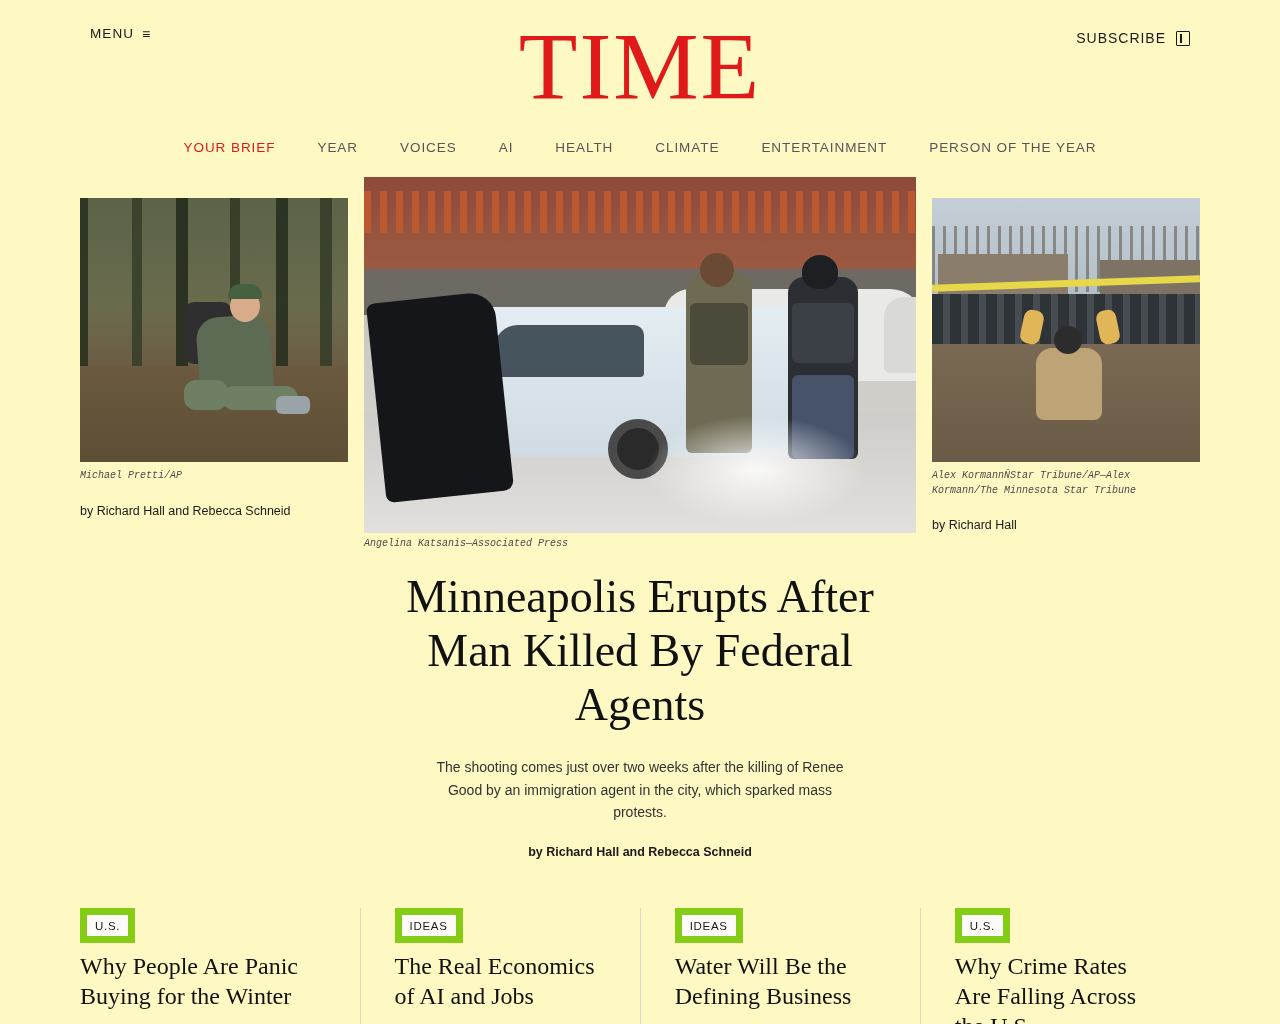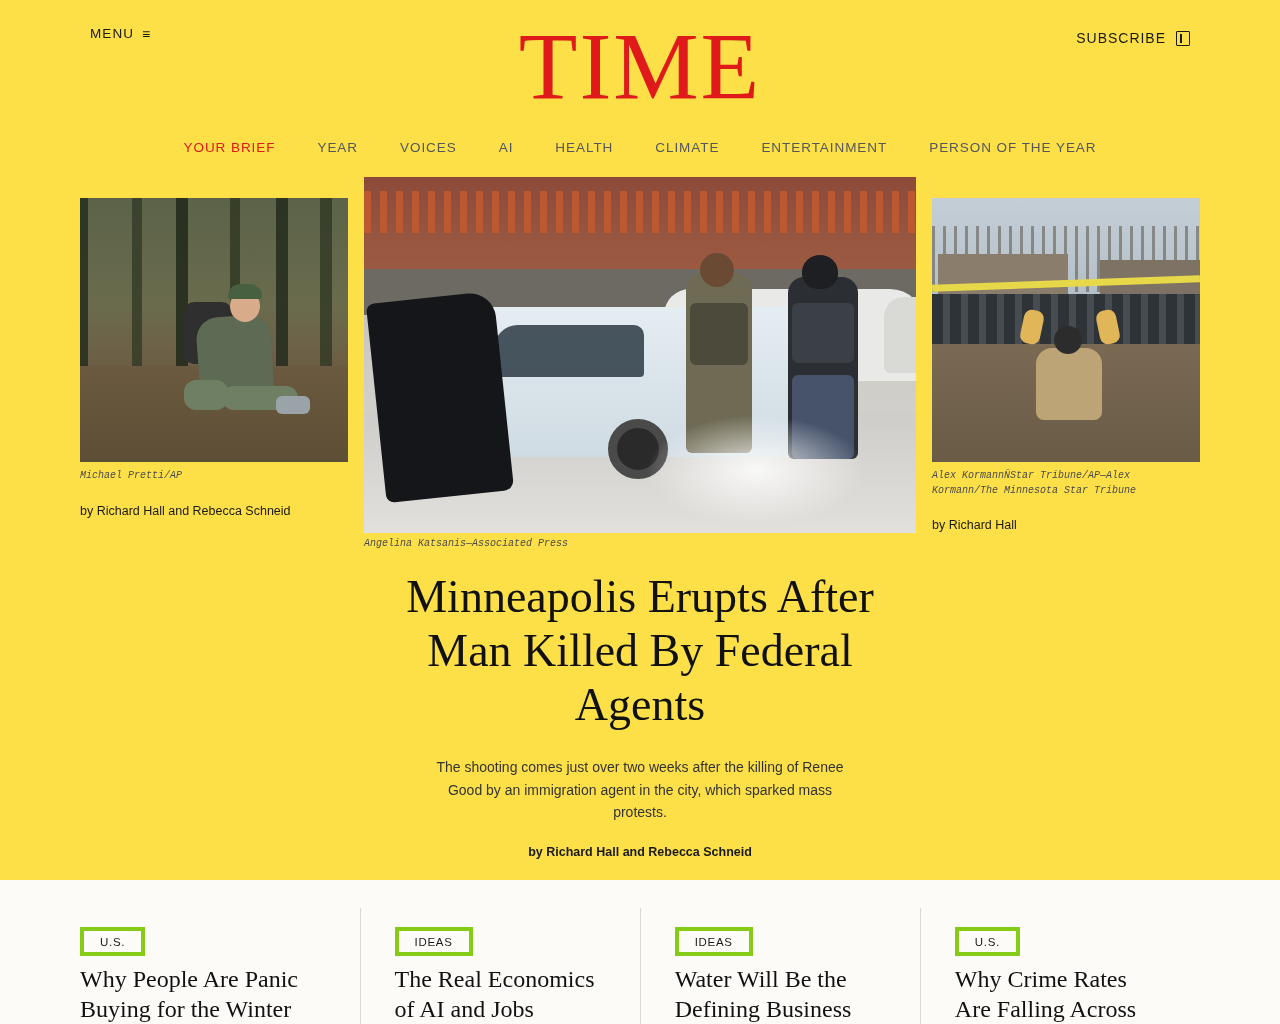--- a/index.html
+++ b/index.html
@@ -3,21 +3,21 @@
 <meta charset="utf-8">
 <style>
   * { box-sizing: border-box; }
   html, body {
     margin: 0; padding: 0;
     width: 1280px; height: 1024px;
     background: #fdfbf7;
     font-family: "Liberation Sans", sans-serif;
     overflow: hidden;
   }
-  .page { position: relative; width: 1280px; height: 880px; background: #fde047; }
+  .page { position: relative; width: 1280px; height: 1024px; background: #fef9c3; }
 
   
   .header { position: relative; height: 122px; }
   .menu {
     position: absolute; left: 90px; top: 26px;
     display: flex; align-items: center; gap: 8px;
     font-size: 13.5px; letter-spacing: 0.08em; color: #1a1a1a;
     cursor: pointer;
   }
   .menu-icon { font-size: 14px; line-height: 1; color: #1a1a1a; }
@@ -197,22 +197,22 @@
       background:#e0b659; border-radius:8px; transform: rotate(-12deg); }
 
   
   .cards {
     position: absolute; left: 80px; top: 908px; width: 1120px;
     display: flex;
   }
   .card { width: 284px; padding-right: 36px; position: relative; }
   .card + .card { border-left: 1px solid #dcd8d0; padding-left: 34px; }
   .tag {
-    display: inline-block; border: 4px solid #84cc16; padding: 5px 16px 4px;
-    font-size: 11.5px; letter-spacing: 0.06em; color: #1a1a1a; background: #fdfbf7; margin-top: 19px;
+    display: inline-block; border: 7px solid #84cc16; padding: 5px 8px 4px;
+    font-size: 11.5px; letter-spacing: 0.06em; color: #1a1a1a; background: #fdfbf7;
   }
   .card-title {
     font-family: "Liberation Serif", serif;
     font-size: 24px; line-height: 1.25; margin-top: 8px; color: #111;
   }
 </style>
 </head>
 <body>
 
 <div class="page">

